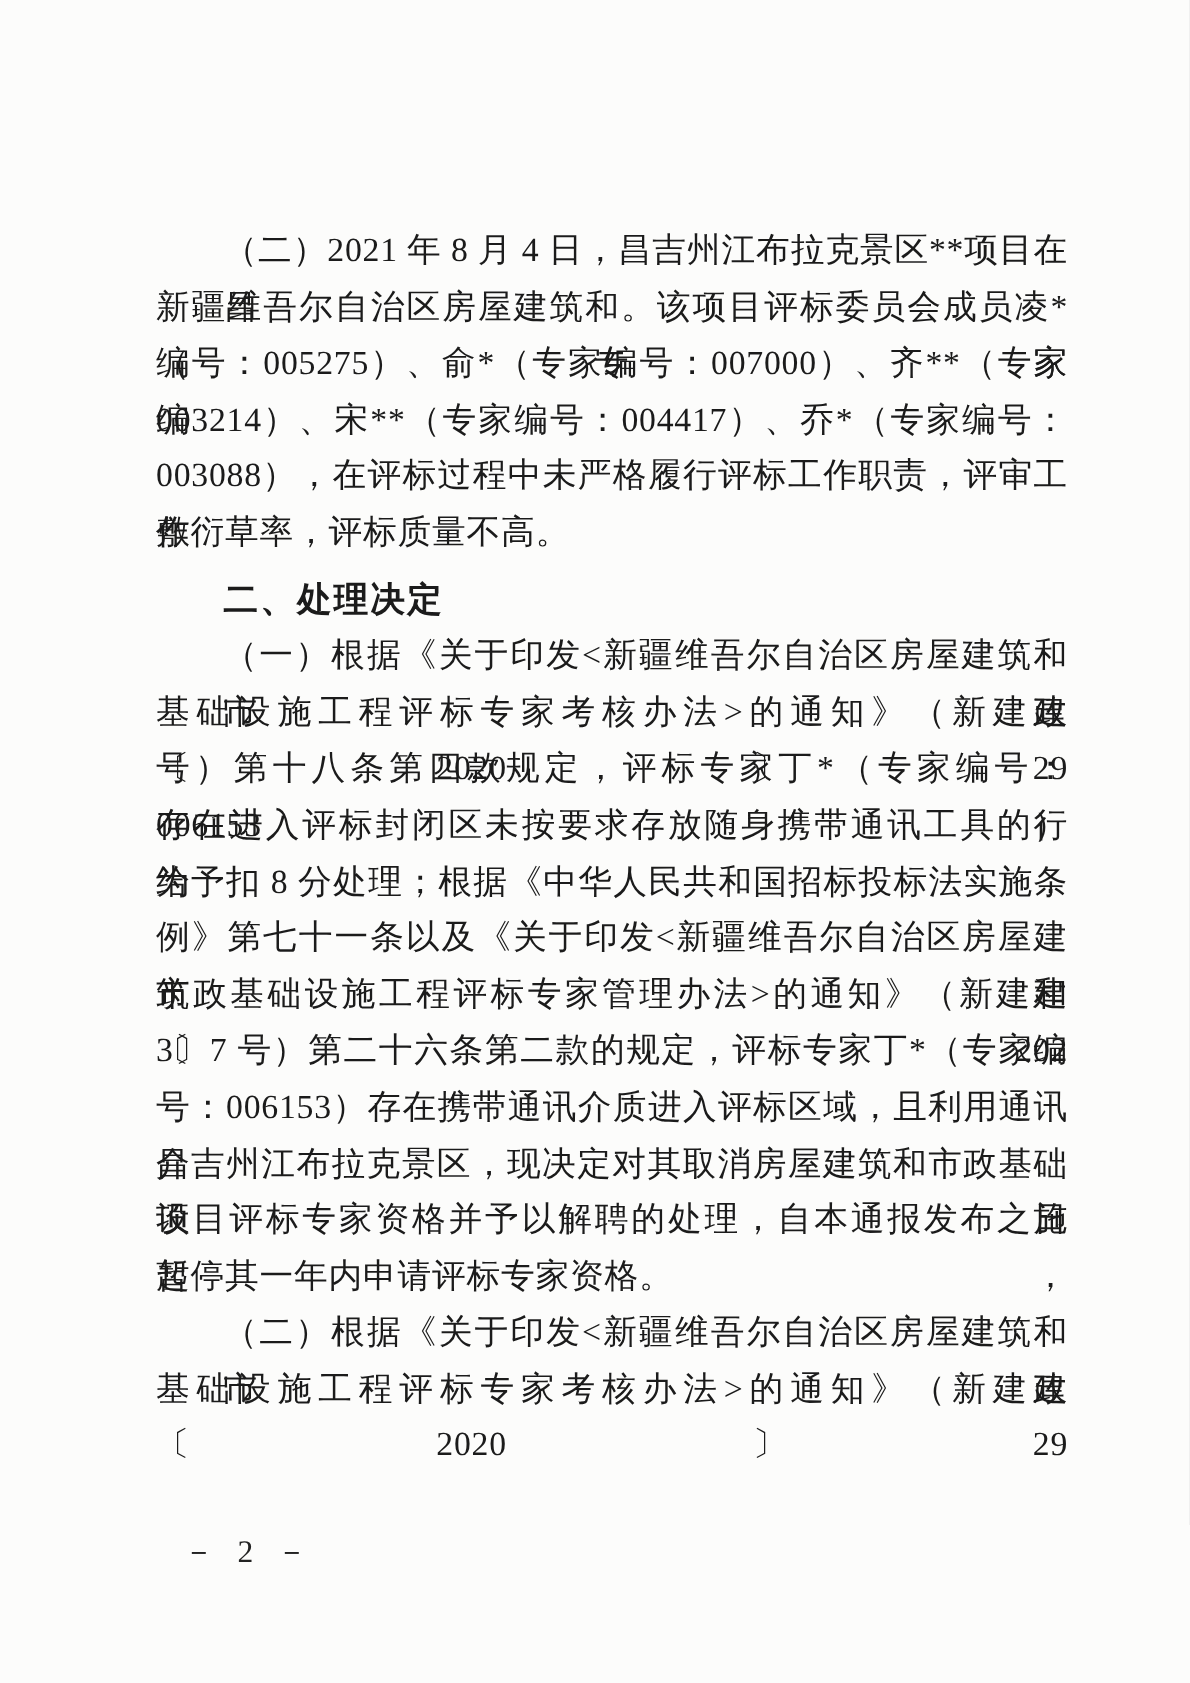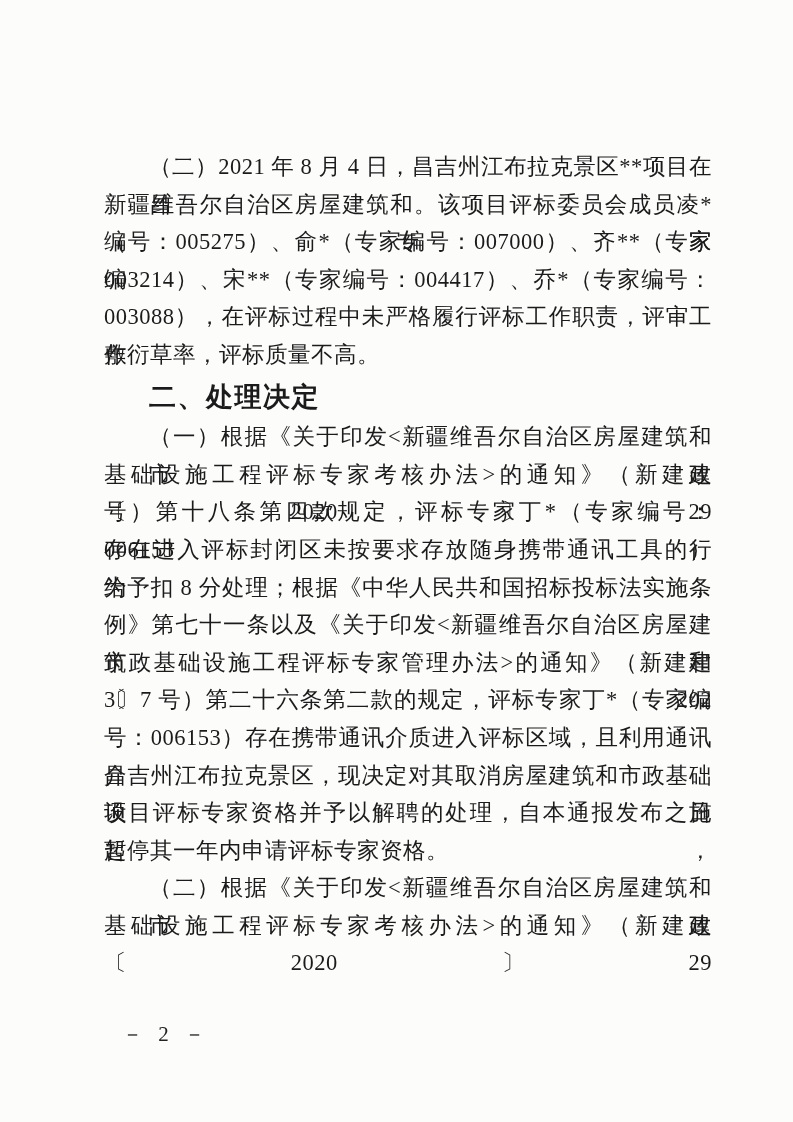--- a/index.html
+++ b/index.html
@@ -27,23 +27,23 @@
     text-align-last: justify;
     letter-spacing: 0.5px;
   }
   .line.indent { padding-left: 45px; }
   .line.last { text-align-last: left; }
   .heading {
     height: 37.6px;
     line-height: 37.6px;
     margin-top: 7px;
     padding-left: 45px;
-    font-size: 27px;
+    font-size: 23px;
     font-weight: bold;
-    font-family: Liberation Mono, monospace;
+    font-family: Liberation Sans, sans-serif;
     letter-spacing: 1.5px;
   }
   .page-number {
     position: absolute;
     left: 122px;
     top: 1020px;
     font-size: 21px;
     letter-spacing: 5px;
     color: #222;
     font-family: "Liberation Serif", serif;

